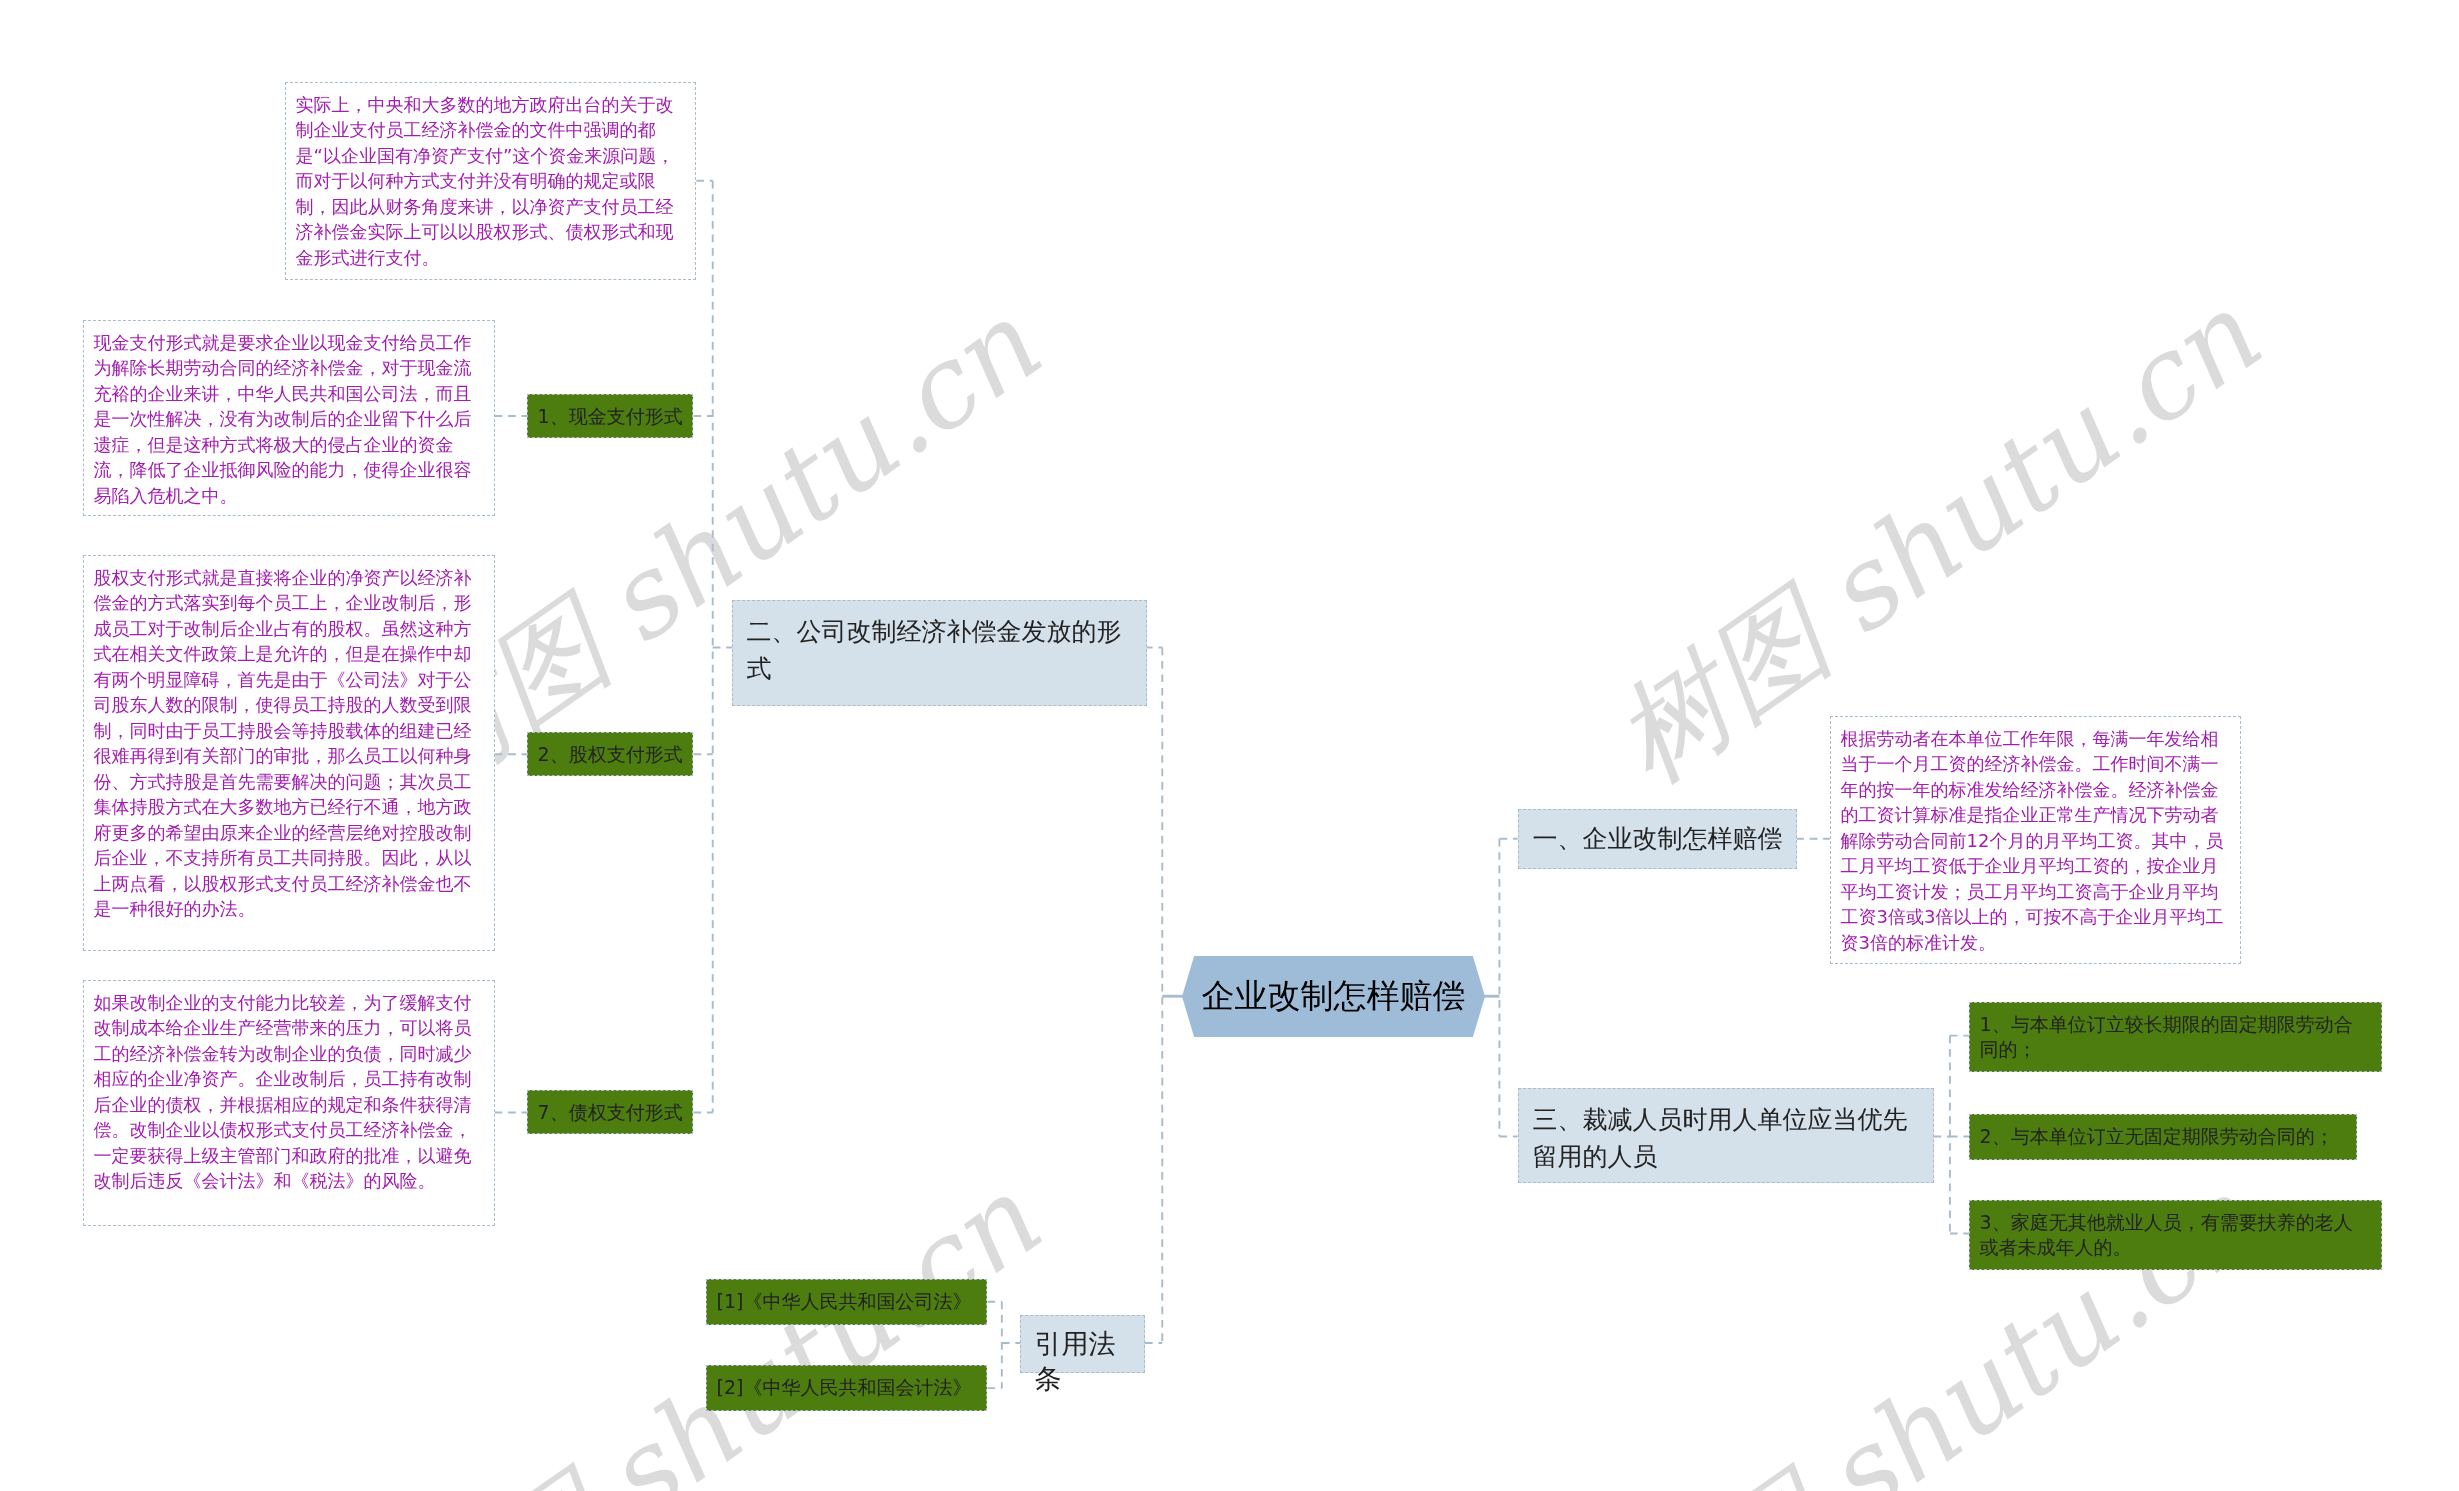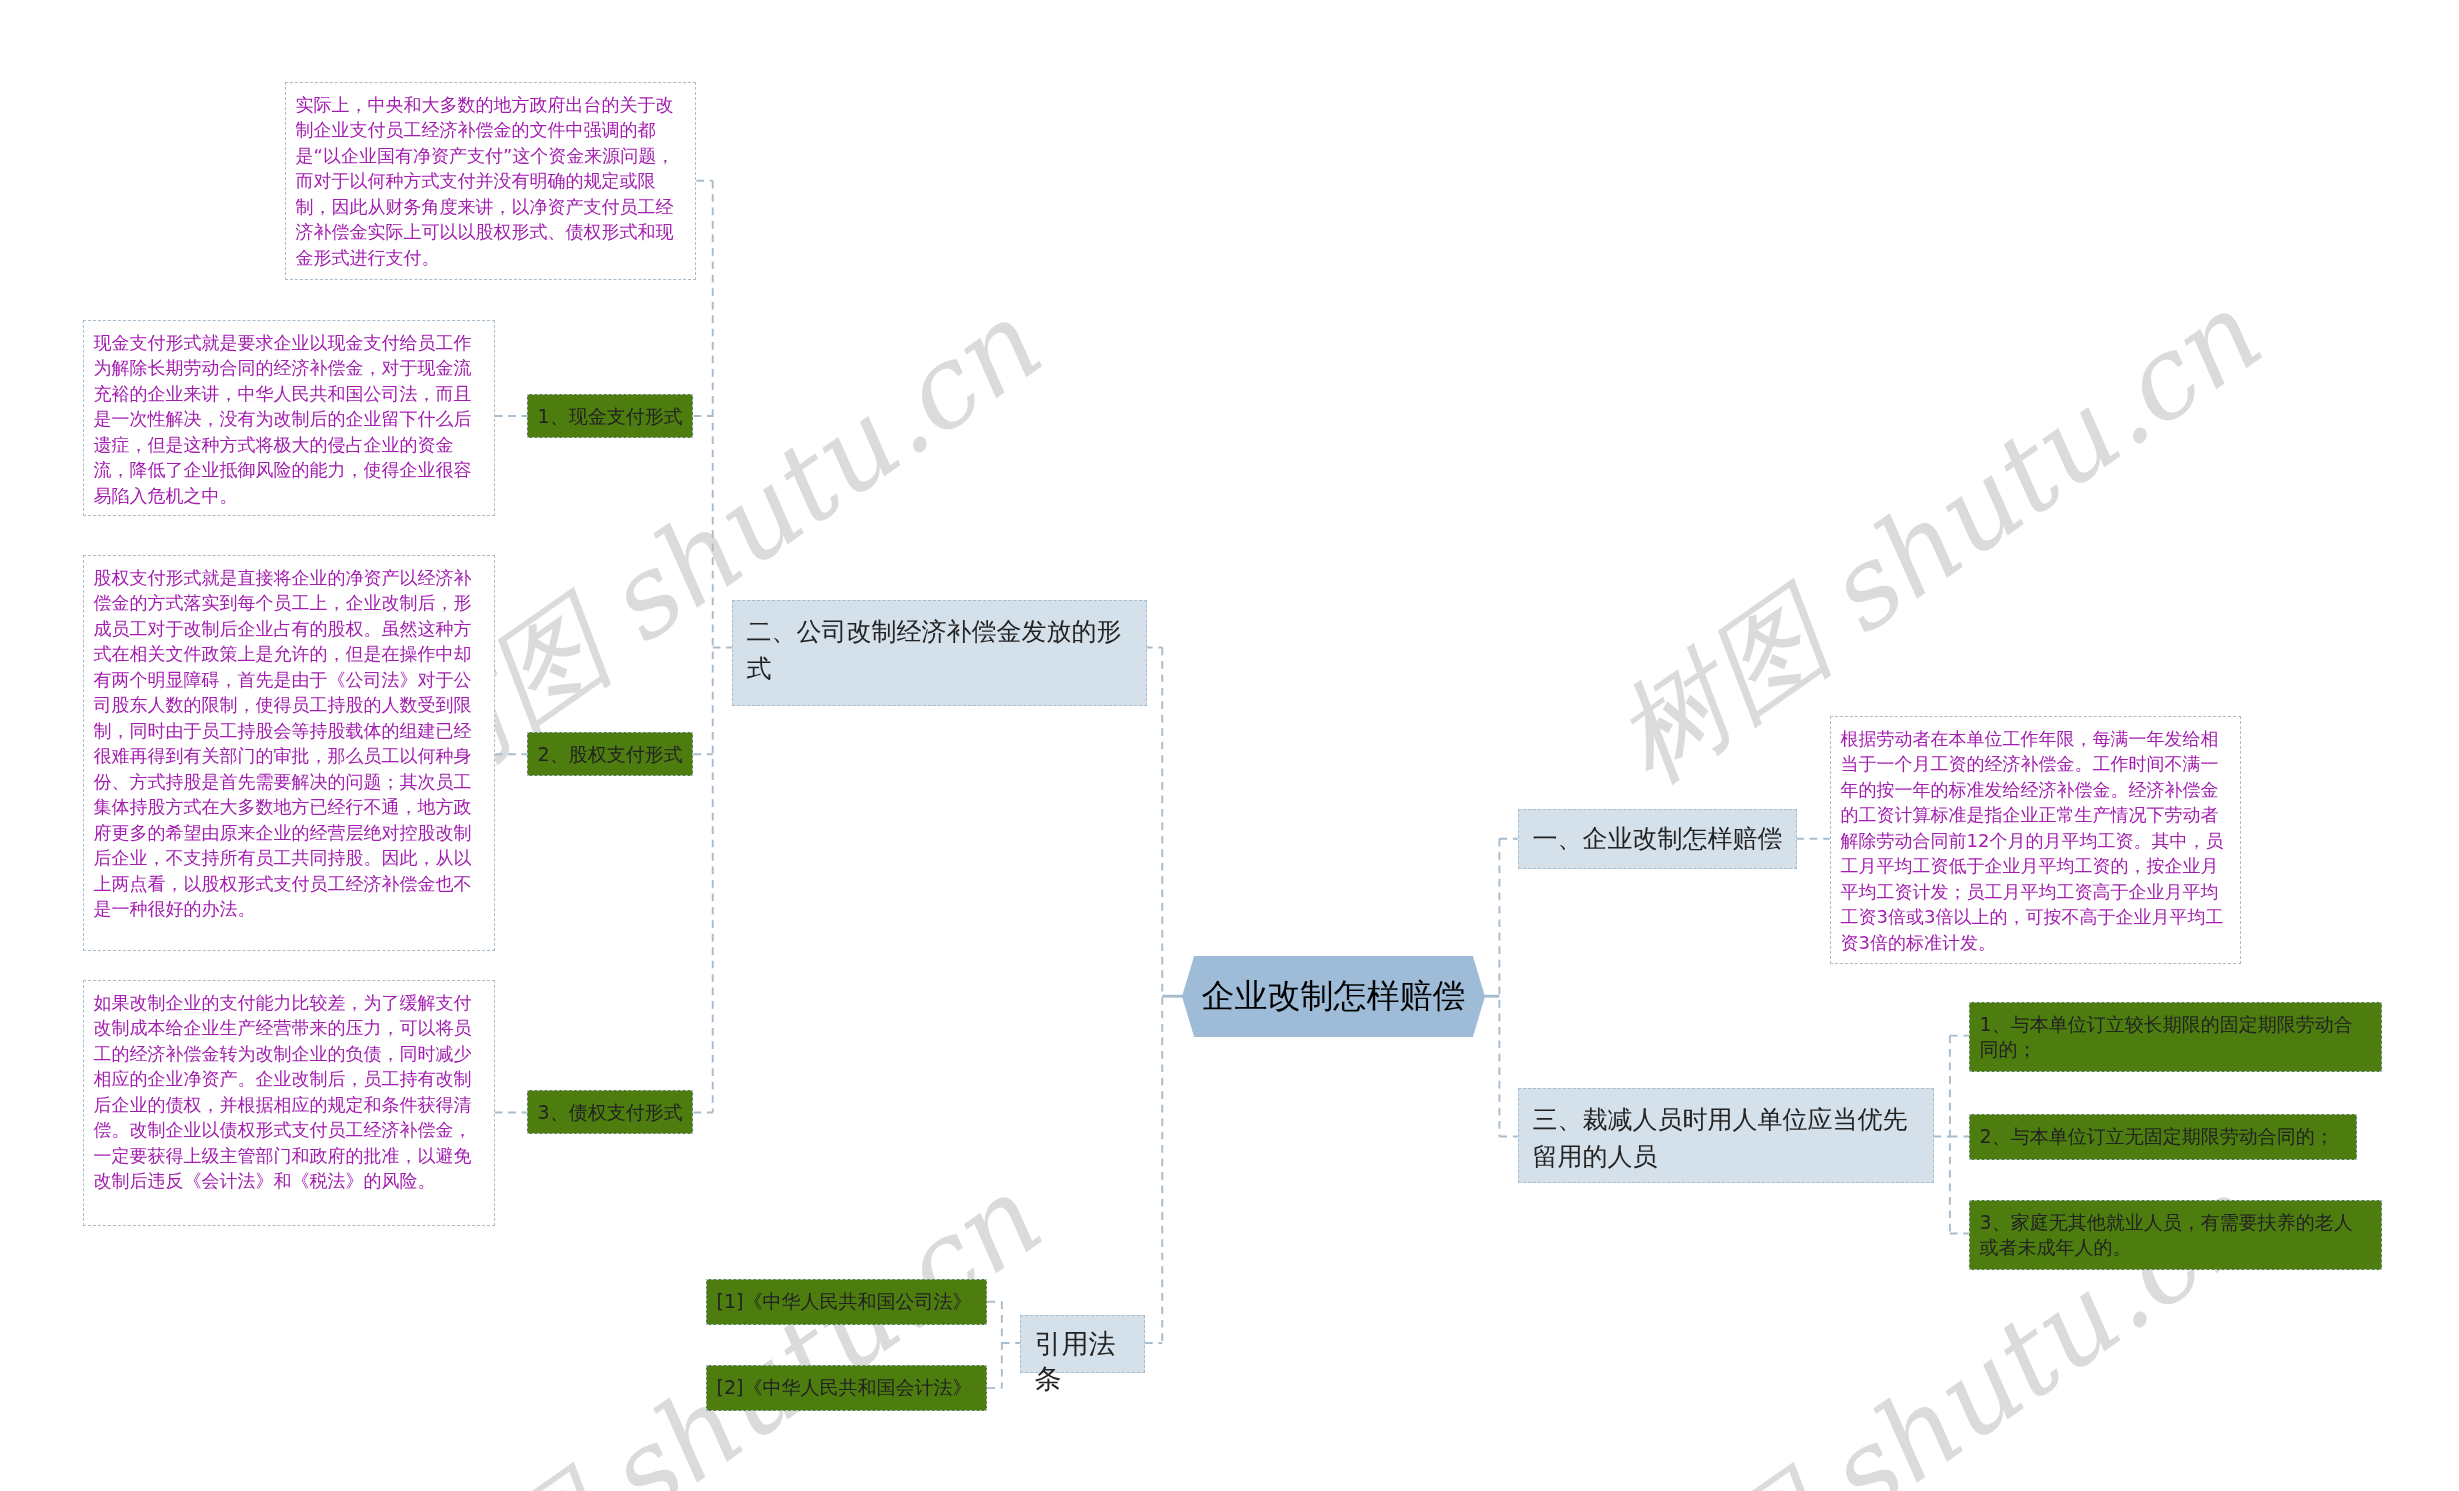--- a/index.html
+++ b/index.html
@@ -89,21 +89,21 @@
 </div>
 
 <div class="node sub" style="left:527px;top:732px;width:166px;height:44px;">
   <span>2、股权支付形式</span>
 </div>
 <div class="node leaf" style="left:83px;top:555px;width:412px;height:396px;">
   <span>股权支付形式就是直接将企业的净资产以经济补偿金的方式落实到每个员工上，企业改制后，形成员工对于改制后企业占有的股权。虽然这种方式在相关文件政策上是允许的，但是在操作中却有两个明显障碍，首先是由于《公司法》对于公司股东人数的限制，使得员工持股的人数受到限制，同时由于员工持股会等持股载体的组建已经很难再得到有关部门的审批，那么员工以何种身份、方式持股是首先需要解决的问题；其次员工集体持股方式在大多数地方已经行不通，地方政府更多的希望由原来企业的经营层绝对控股改制后企业，不支持所有员工共同持股。因此，从以上两点看，以股权形式支付员工经济补偿金也不是一种很好的办法。</span>
 </div>
 
 <div class="node sub" style="left:527px;top:1090px;width:166px;height:44px;">
-  <span>3、债权支付形式</span>
+  <span>7、债权支付形式</span>
 </div>
 <div class="node leaf" style="left:83px;top:980px;width:412px;height:246px;">
   <span>如果改制企业的支付能力比较差，为了缓解支付改制成本给企业生产经营带来的压力，可以将员工的经济补偿金转为改制企业的负债，同时减少相应的企业净资产。企业改制后，员工持有改制后企业的债权，并根据相应的规定和条件获得清偿。改制企业以债权形式支付员工经济补偿金，一定要获得上级主管部门和政府的批准，以避免改制后违反《会计法》和《税法》的风险。</span>
 </div>
 
 <div class="node branch" style="left:1020px;top:1315px;width:125px;height:58px;padding:9.6px 13.4px;font-size:27px;line-height:35px;">
   <span>引用法条</span>
 </div>
 <div class="node sub" style="left:706px;top:1279px;width:281px;height:46px;">
   <span>[1]《中华人民共和国公司法》</span>

